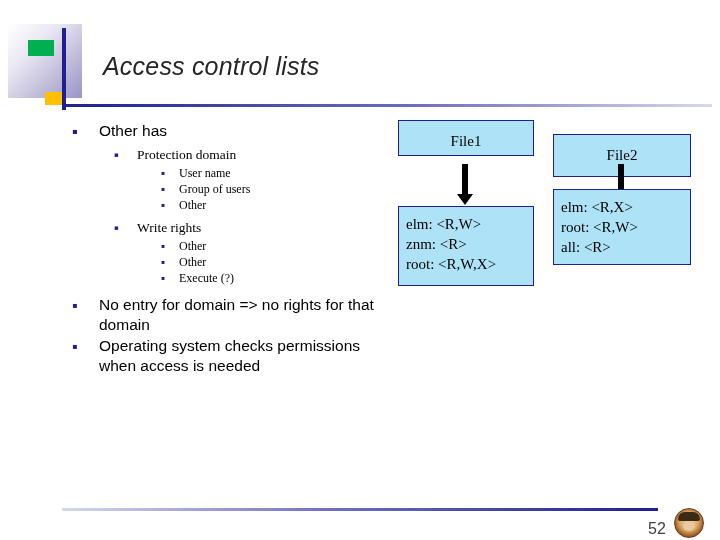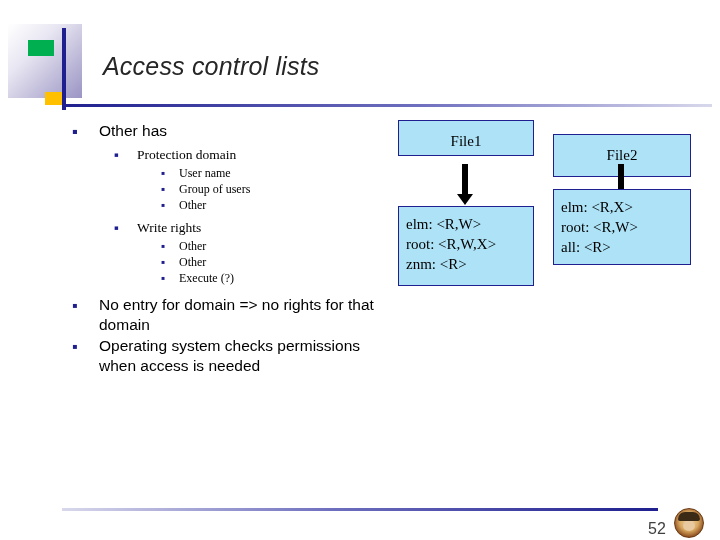--- a/index.html
+++ b/index.html
@@ -344,22 +344,22 @@
     <div class="shaft"></div>
       <div class="head"></div>
   </div>
   <div class="arrow arrow2">
     <div class="shaft"></div>
       <div class="head"></div>
   </div>
 
   <div class="body-box body1">
     <div>elm: &lt;R,W&gt;</div>
+    <div>znm: &lt;R&gt;</div>
     <div>root: &lt;R,W,X&gt;</div>
-    <div>znm: &lt;R&gt;</div>
   </div>
 
   <div class="body-box body2">
     <div>elm: &lt;R,X&gt;</div>
     <div>root: &lt;R,W&gt;</div>
     <div>all: &lt;R&gt;</div>
   </div>
 
 </div>
 

